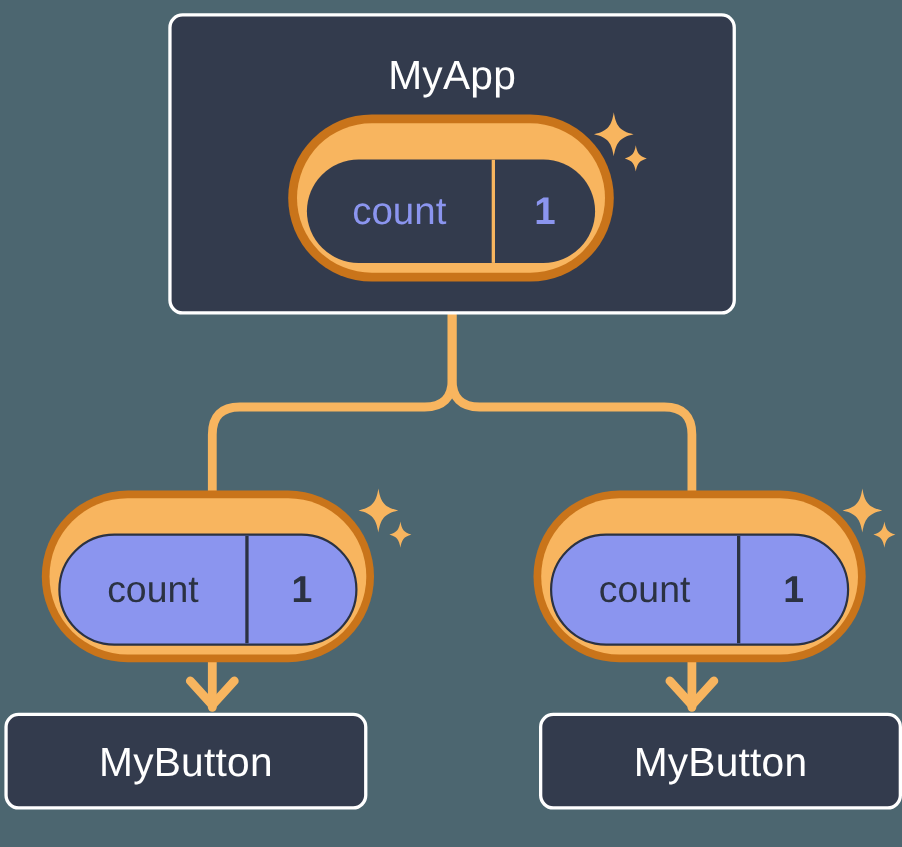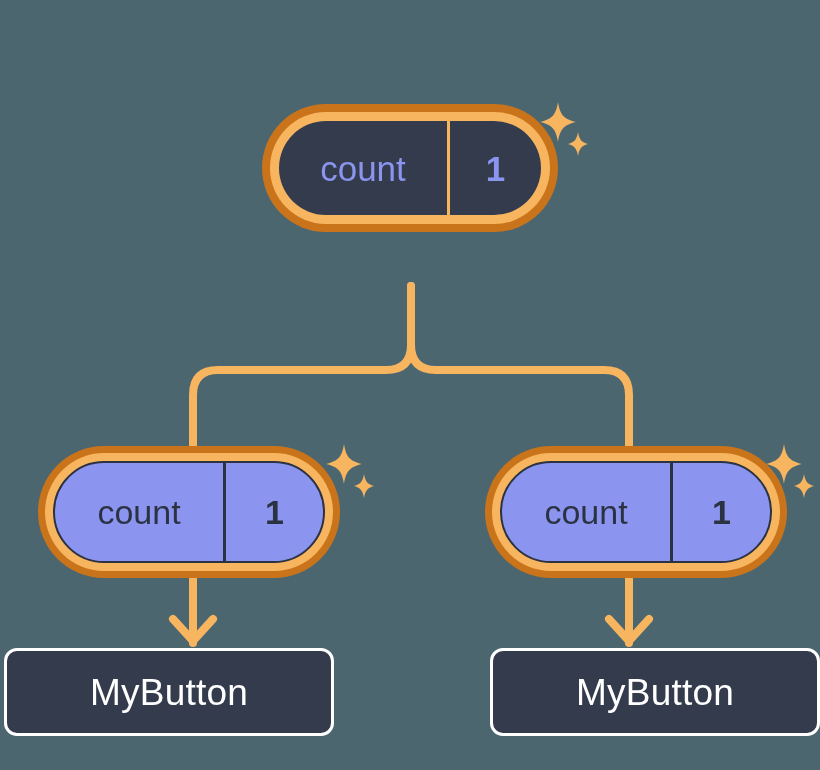--- a/index.html
+++ b/index.html
@@ -84,20 +84,21 @@
     border-radius: 999px;
     padding: 8px;
   }
   
   .pill-face {
     box-sizing: border-box;
     border-radius: 999px;
     display: flex;
     align-items: stretch;
     overflow: hidden;
+    margin-top: 24px;
   }
   .pill-cell {
     display: flex;
     align-items: center;
     justify-content: center;
     line-height: 1;
     white-space: nowrap;
   }
 
   
@@ -176,20 +177,23 @@
       <path d="M 193 578 L 193 643" fill="none" stroke="#f8b55f" stroke-width="8" stroke-linecap="round"></path>
       <path d="M 173 619 L 193 641 L 213 619" fill="none" stroke="#f8b55f" stroke-width="8" stroke-linecap="round" stroke-linejoin="round"></path>
     </g>
 
     <g>
       <path d="M 629 578 L 629 643" fill="none" stroke="#f8b55f" stroke-width="8" stroke-linecap="round"></path>
       <path d="M 609 619 L 629 641 L 649 619" fill="none" stroke="#f8b55f" stroke-width="8" stroke-linecap="round" stroke-linejoin="round"></path>
     </g>
   </svg>
 
+  <div class="comp-box root">
+    <span class="comp-title">MyApp</span>
+  </div>
 
   <div class="pill-wrap root-pill">
     <div class="pill">
       <div class="pill-inner">
         <div class="pill-face">
           <div class="pill-cell cell-key">count</div>
           <div class="pill-cell cell-val">1</div>
         </div>
       </div>
     </div>

